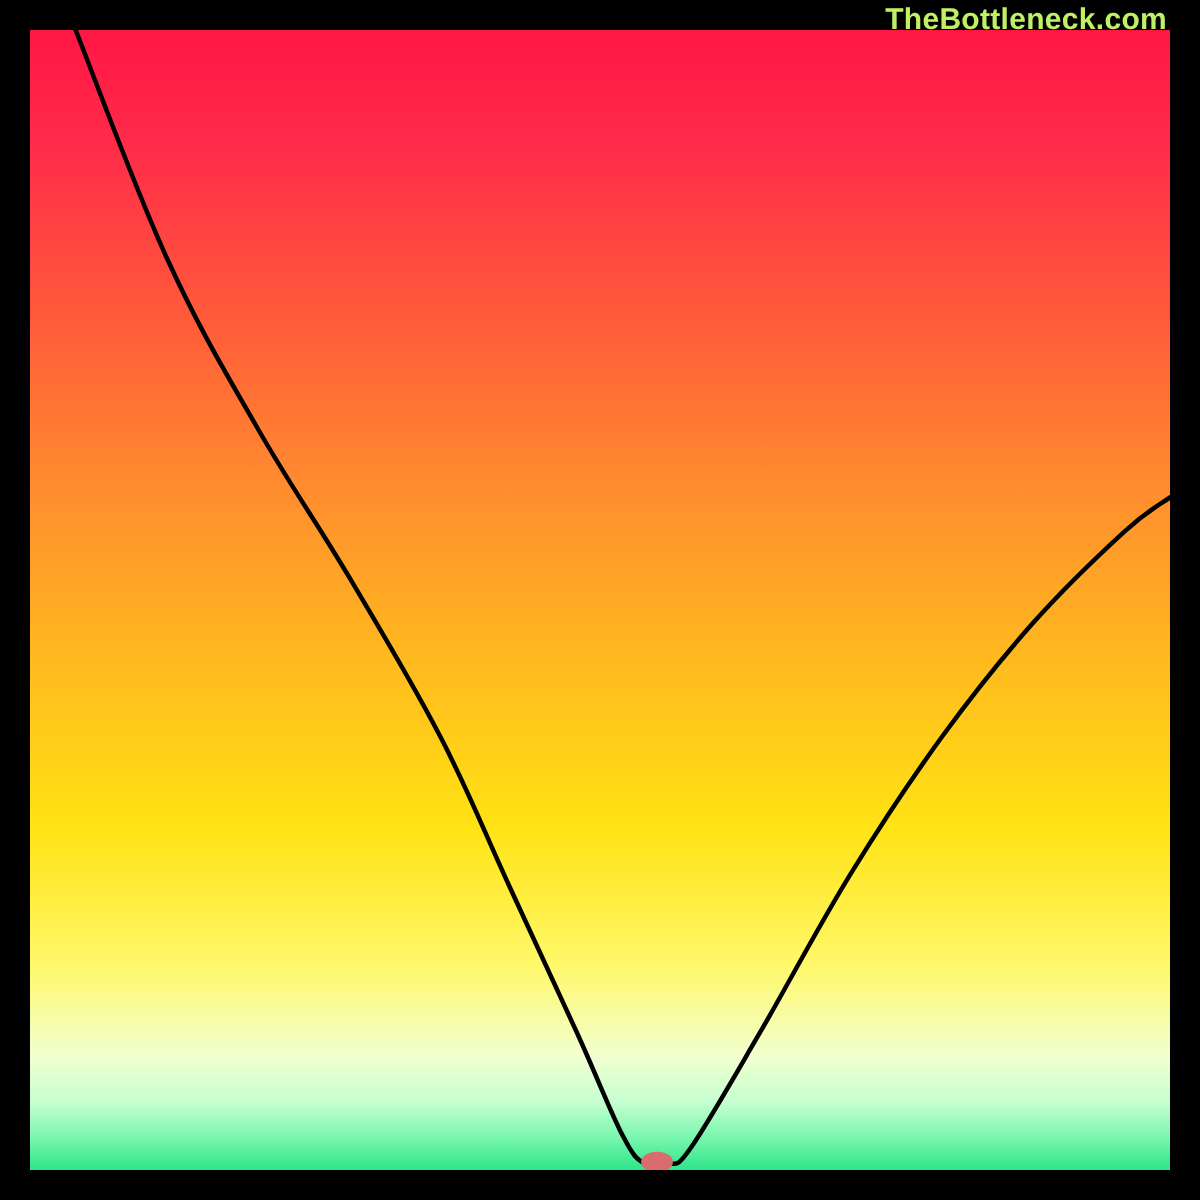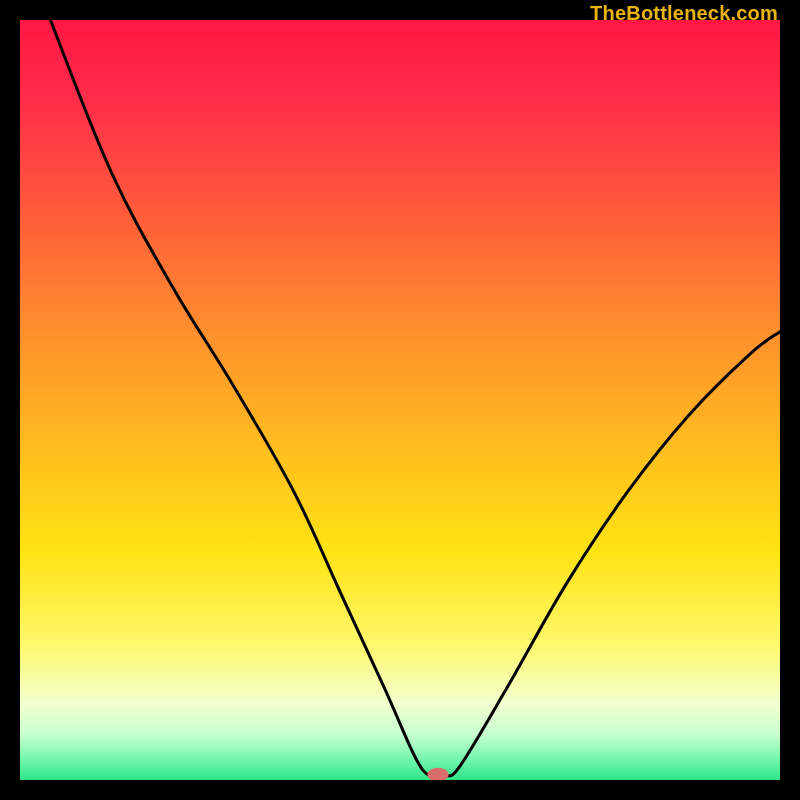--- a/index.html
+++ b/index.html
@@ -27,21 +27,21 @@
   .plot-area svg {
     display: block;
   }
   .watermark {
     position: absolute;
     top: 2px;
     right: 22px;
     font-family: Arial, Helvetica, sans-serif;
     font-size: 20px;
     font-weight: bold;
-    color: #eab308;
+    color: #bef264;
     letter-spacing: 0.2px;
   }
 </style>
 </head>
 <body>
 
 <div class="frame">
   <div class="plot-area">
     <svg id="plot-svg" width="760" height="760" viewBox="0 0 760 760">
       <defs>

